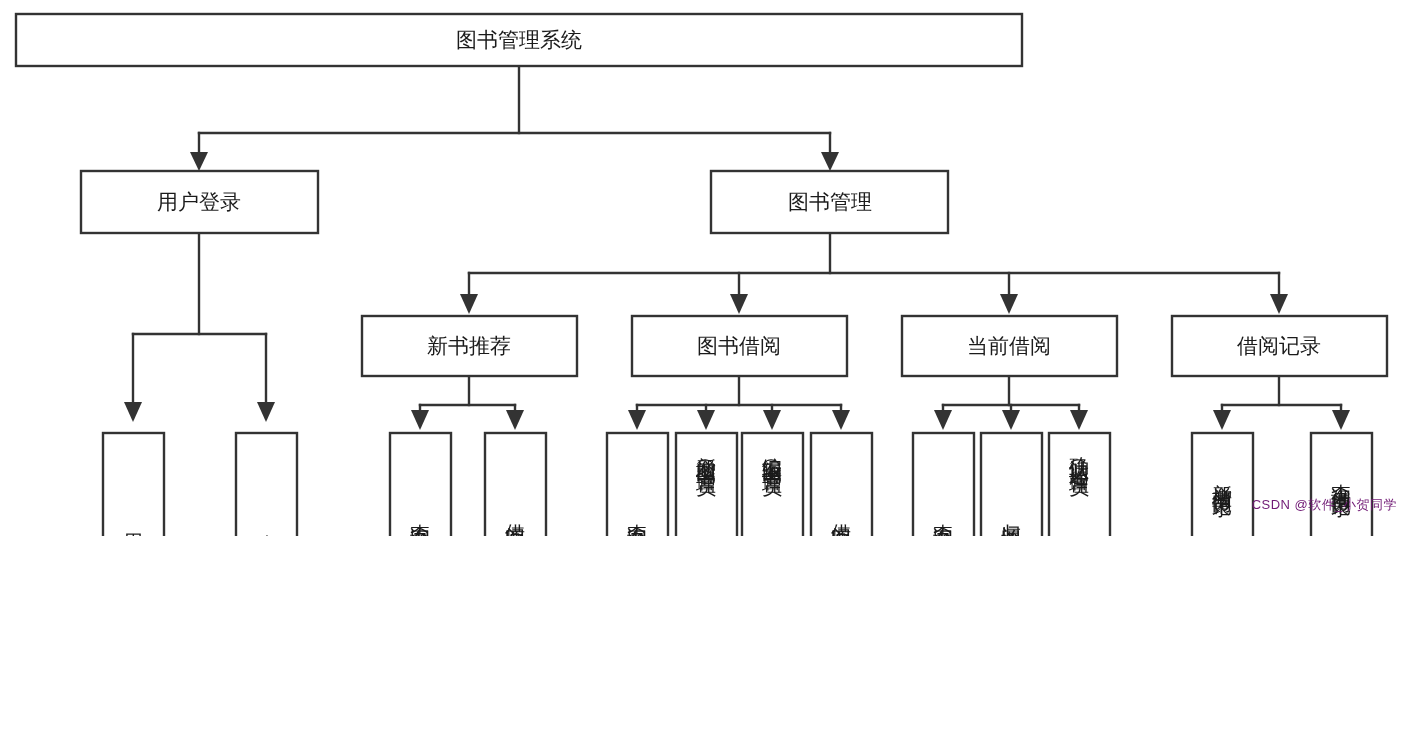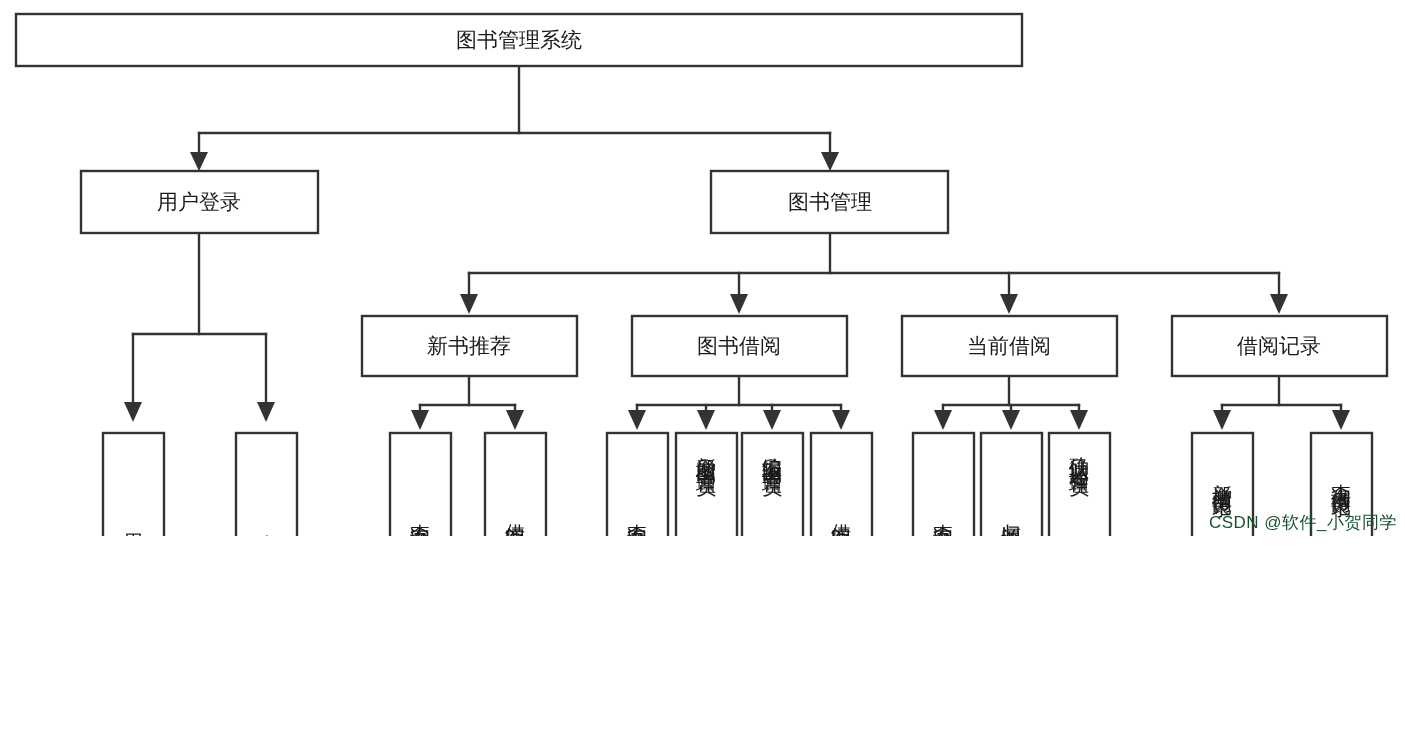--- a/index.html
+++ b/index.html
@@ -60,24 +60,24 @@
   .leaf-label-wrap {
     position: absolute;
     display: flex;
     align-items: flex-start;
     justify-content: center;
     pointer-events: none;
   }
   .watermark {
     position: absolute;
     right: 8px;
-    bottom: 2px;
-    font-family: "Liberation Sans", "DejaVu Sans", sans-serif;
-    font-size: 17px;
-    color: #14532d;
+    bottom: 22px;
+    font-family: "Liberation Sans", "DejaVu Sans", sans-serif;
+    font-size: 13px;
+    color: #701a75;
     letter-spacing: 0.5px;
     white-space: nowrap;
   }
 </style>
 </head>
 <body>
 
 <div id="diagram-root">
 
   <svg id="tree-svg" viewBox="0 0 1405 747" xmlns="http://www.w3.org/2000/svg">

